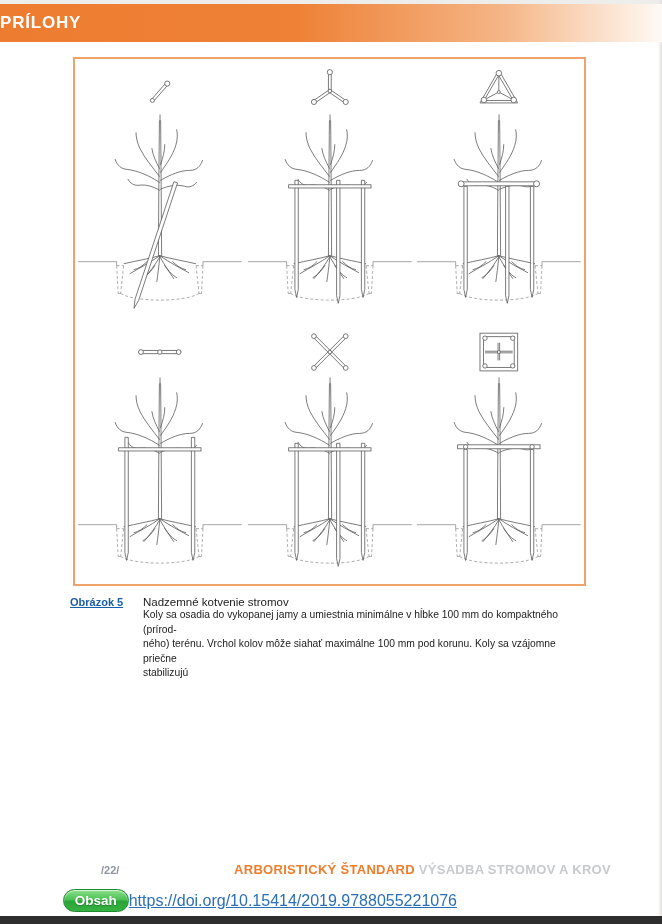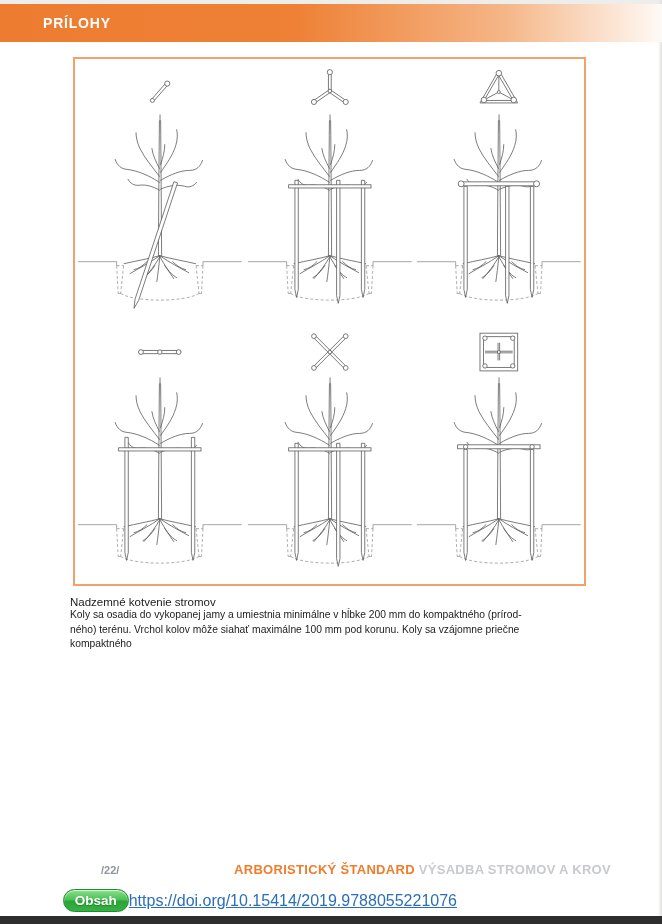--- a/index.html
+++ b/index.html
@@ -10,21 +10,21 @@
   
   .top-strip{position:absolute;left:0;top:0;width:662px;height:4px;background:#ededeb;}
   .right-edge{position:absolute;right:0;top:0;width:4px;height:924px;
     background:linear-gradient(90deg, rgba(255,255,255,0), #e2e0de);}
   
   .header-bar{
     position:absolute;left:0;top:4px;width:662px;height:38px;
     background:linear-gradient(90deg,#ed7c30 0%,#ee8136 45%,#f5b586 76%,#fdf1e7 97%,#fefaf6 100%);
     display:flex;align-items:center;
   }
-  .header-title{color:#ffffff;font-weight:bold;font-size:14px;letter-spacing:0.8px;margin-left:35px;padding-left:8px;}
+  .header-title{color:#ffffff;font-weight:bold;font-size:17px;letter-spacing:0.8px;}
   
   .figure-box{
     position:absolute;left:73px;top:57px;width:513px;height:529px;
     border:2px solid #f0a26c;background:#ffffff;box-sizing:border-box;
   }
   .figure-grid{display:grid;grid-template-columns:repeat(3,1fr);grid-template-rows:repeat(2,1fr);width:100%;height:100%;}
   .panel{width:100%;height:100%;}
   .panel svg{display:block;width:100%;height:100%;}
   
   .caption{position:absolute;left:70px;top:596px;width:522px;display:flex;}
@@ -353,26 +353,27 @@
           <path d="M117.3,128 L117.3,232 L119,240 L120.7,232 L120.7,128 Z" stroke="#5a5a5a" stroke-width="0.8" fill="#ffffff"></path>
           <rect x="44" y="123.5" width="83" height="4" stroke="#5a5a5a" stroke-width="0.8" fill="#ffffff"></rect>
           <circle cx="52" cy="125.5" r="2.2" stroke="#5a5a5a" stroke-width="0.8" fill="#ffffff"></circle>
           <circle cx="119" cy="125.5" r="2.2" stroke="#5a5a5a" stroke-width="0.8" fill="#ffffff"></circle>
         </svg>
       </div>
     </div>
 </div>
 
 <div class="caption">
+  <div class="caption-label">Obrázok 5</div>
   <div class="caption-content">
     <div class="caption-title">Nadzemné kotvenie stromov</div>
     <div class="caption-body" id="caption-body">
-        <div>Koly sa osadia do vykopanej jamy a umiestnia minimálne v hĺbke 200 mm do kompaktného (prírod-</div>
+        <div>Koly sa osadia do vykopanej jamy a umiestnia minimálne v hĺbke 100 mm do kompaktného (prírod-</div>
         <div>ného) terénu. Vrchol kolov môže siahať maximálne 100 mm pod korunu. Koly sa vzájomne priečne</div>
-        <div>kompaktného</div>
+        <div>stabilizujú</div>
       </div>
   </div>
 </div>
 
 <div class="footer-row1">
   <span class="page-number">/22/</span>
   <span class="footer-titles">
     <span class="footer-title-primary">ARBORISTICKÝ ŠTANDARD</span>
     <span> </span>
     <span class="footer-title-secondary">VÝSADBA STROMOV A KROV</span>

